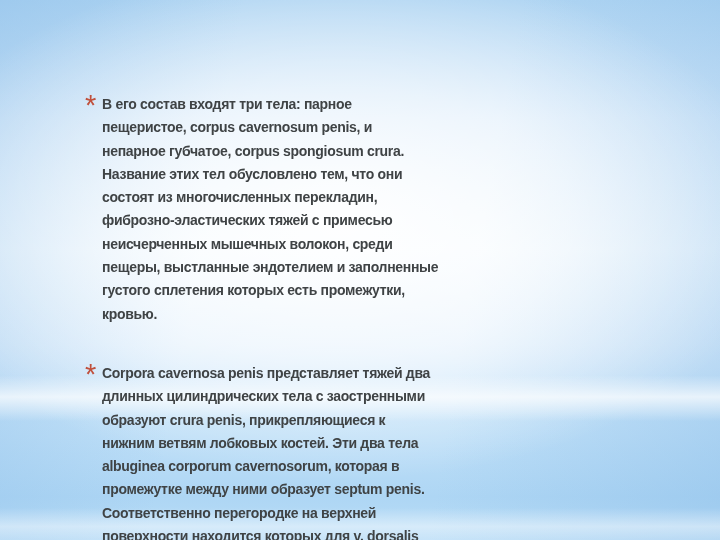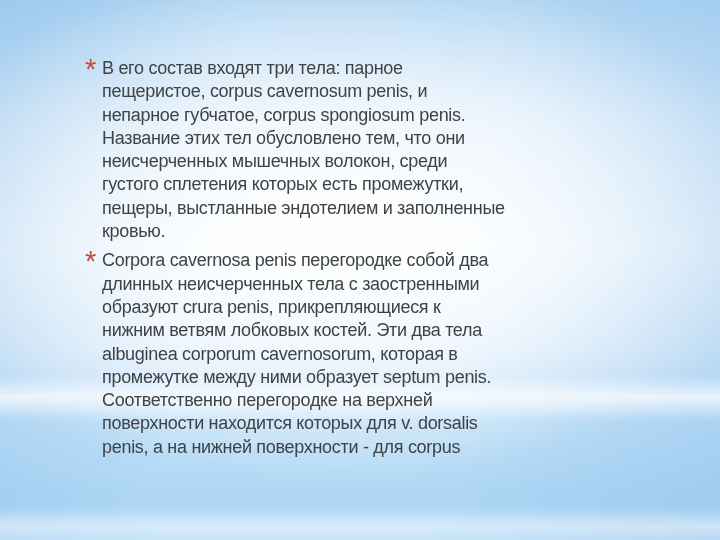--- a/index.html
+++ b/index.html
@@ -34,53 +34,56 @@
   }
   .bullet-marker {
     position: absolute;
     left: -3px;
     top: -2px;
     font-size: 29px;
     line-height: 1;
     font-weight: 400;
   }
   .bullet-lines {
-    font-size: 18px;
+    font-size: 14px;
     line-height: 23.3px;
     letter-spacing: -0.3px;
-    font-weight: 400;
+    font-weight: 700;
+    margin-top: 36px;
   }
   .text-line {
     white-space: nowrap;
   }
 </style>
 </head>
 <body>
 
 <div class="slide">
   <div class="content" style="color: rgb(63, 67, 69);">
   <div class="bullet-item">
     <span class="bullet-marker" style="color: rgb(192, 80, 60);">*</span>
     <div class="bullet-lines">
           <div class="text-line">В его состав входят три тела: парное</div>
           <div class="text-line">пещеристое, corpus cavernosum penis, и</div>
-          <div class="text-line">непарное губчатое, corpus spongiosum penis.</div>
+          <div class="text-line">непарное губчатое, corpus spongiosum crura.</div>
           <div class="text-line">Название этих тел обусловлено тем, что они</div>
+          <div class="text-line">состоят из многочисленных перекладин,</div>
+          <div class="text-line">фиброзно-эластических тяжей с примесью</div>
           <div class="text-line">неисчерченных мышечных волокон, среди</div>
+          <div class="text-line">пещеры, выстланные эндотелием и заполненные</div>
           <div class="text-line">густого сплетения которых есть промежутки,</div>
-          <div class="text-line">пещеры, выстланные эндотелием и заполненные</div>
           <div class="text-line">кровью.</div>
         </div>
   </div>
 
   <div class="bullet-item">
     <span class="bullet-marker" style="color: rgb(192, 80, 60);">*</span>
     <div class="bullet-lines">
-          <div class="text-line">Corpora cavernosa penis перегородке собой два</div>
-          <div class="text-line">длинных неисчерченных тела с заостренными</div>
+          <div class="text-line">Corpora cavernosa penis представляет тяжей два</div>
+          <div class="text-line">длинных цилиндрических тела с заостренными</div>
           <div class="text-line">образуют crura penis, прикрепляющиеся к</div>
           <div class="text-line">нижним ветвям лобковых костей. Эти два тела</div>
           <div class="text-line">albuginea corporum cavernosorum, которая в</div>
           <div class="text-line">промежутке между ними образует septum penis.</div>
           <div class="text-line">Соответственно перегородке на верхней</div>
           <div class="text-line">поверхности находится которых для v. dorsalis</div>
           <div class="text-line">penis, а на нижней поверхности - для corpus</div>
         </div>
   </div>
 </div>

